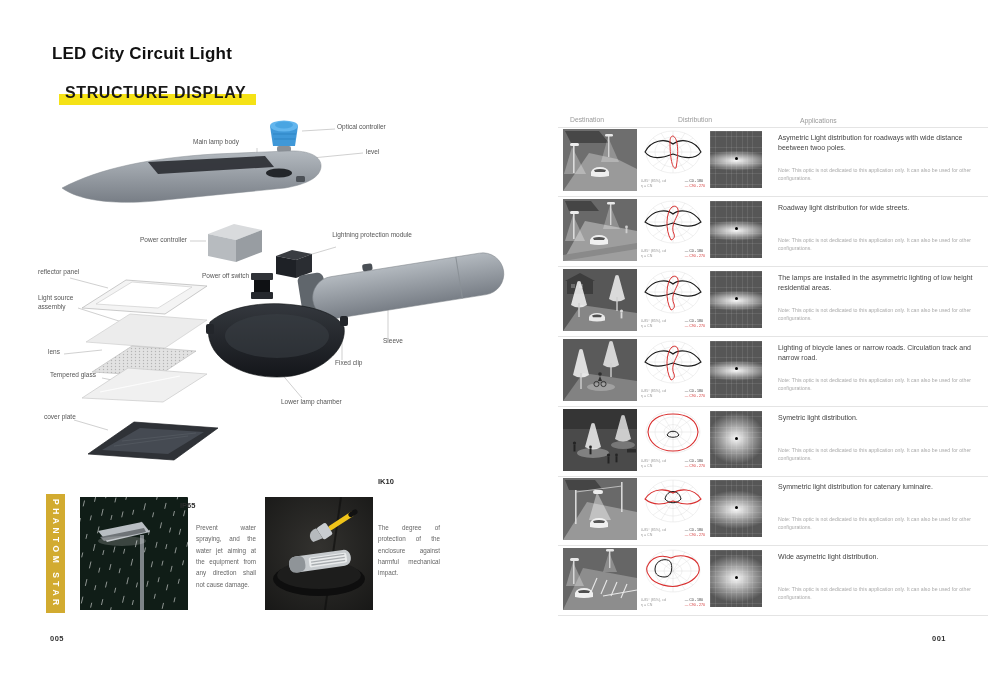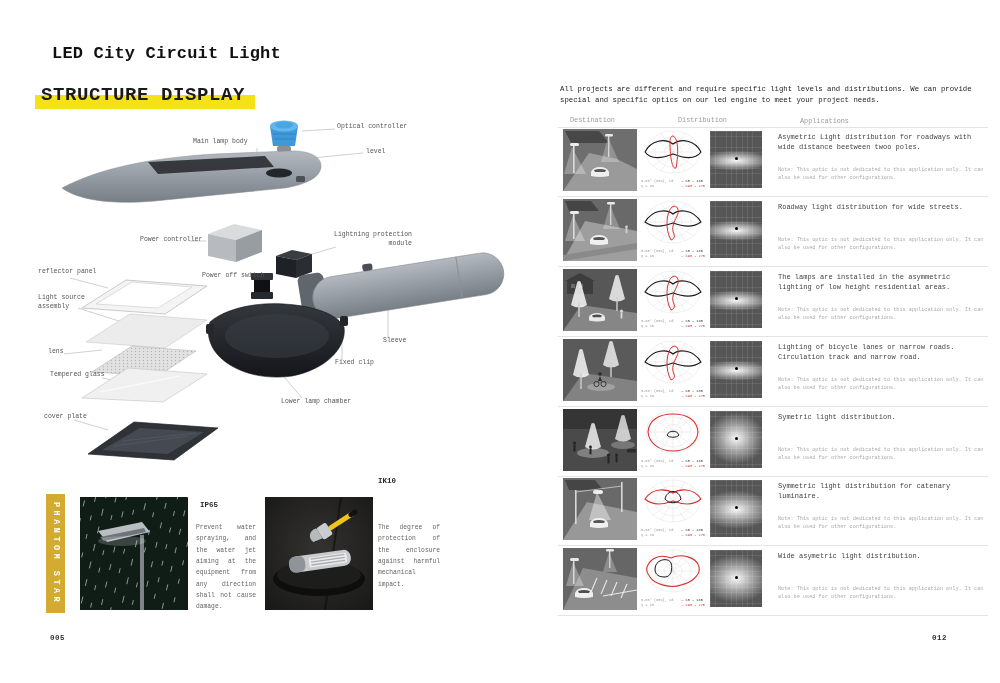--- a/index.html
+++ b/index.html
@@ -1,21 +1,21 @@
 <!DOCTYPE html>
 <html><head>
 <meta charset="utf-8">
 <style>
   html,body{margin:0;padding:0;background:#fff;}
   #page{position:relative;width:1000px;height:683px;background:#fff;overflow:hidden;
-        font-family:Liberation Mono, monospace;color:#222;}
+        font-family:Liberation Sans, sans-serif;color:#222;}
   .abs{position:absolute;}
   
   #main-title{left:52px;top:44px;font-size:17px;font-weight:700;color:#111;letter-spacing:.2px;}
-  #section-title{left:35px;top:84px;font-size:19px;font-weight:700;color:#1a1a1a;letter-spacing:.6px;
+  #section-title{left:59px;top:84px;font-size:16px;font-weight:700;color:#1a1a1a;letter-spacing:.6px;
      background:linear-gradient(180deg, rgba(0,0,0,0) 46%, #f5e216 46%);padding:0 10px 3px 6px;}
   .plabel{position:absolute;font-size:6.5px;color:#555;line-height:1.35;white-space:nowrap;}
   .plabel.wrap{white-space:normal;}
   #banner{left:46px;top:494px;width:19px;height:119px;background:#d2ab30;display:flex;align-items:center;justify-content:center;}
   #banner span{writing-mode:vertical-rl;color:#fff;font-size:8.5px;font-weight:700;letter-spacing:3.5px;}
   .feat-code{position:absolute;font-size:7.5px;font-weight:700;color:#2b2b2b;}
   .feat-text{position:absolute;font-size:6.3px;color:#666;line-height:1.8;text-align:justify;}
   .pagenum{position:absolute;font-size:7.5px;font-weight:700;color:#333;letter-spacing:.5px;}
   
   #intro{left:560px;top:84px;width:430px;font-size:7.3px;color:#222;line-height:1.55;}
@@ -202,21 +202,21 @@
       <line x1="94" y1="-16" x2="94" y2="140" stroke-dasharray="6 13"></line>
       <line x1="104" y1="-24" x2="104" y2="140" stroke-dasharray="5 14"></line>
     </g>
     <g>
       <rect x="60" y="38" width="4" height="75" fill="#7e8488"></rect>
       <path d="M18,34 L62,25 L70,35 L27,45 Z" fill="#b9bec3"></path>
       <path d="M20,40 L64,31 L66,35 L24,44 Z" fill="#6f7478"></path>
       <ellipse cx="42" cy="44" rx="24" ry="5" fill="rgba(255,255,255,0.18)"></ellipse>
     </g>
   </svg>
-  <div class="feat-code" style="left:200px;top:501px">IP65</div>
+  <div class="feat-code" style="left:180px;top:501px">IP65</div>
   <div class="feat-text" style="left:196px;top:522px;width:60px">Prevent water spraying, and the water jet aiming at the equipment from any direction shall not cause damage.</div>
 
   <svg class="abs" style="left:265px;top:497px" width="108" height="113" viewBox="0 0 108 113">
     <defs>
       <radialGradient id="hbg" cx="0.5" cy="0.45" r="0.8">
         <stop offset="0" stop-color="#33322f"></stop>
           <stop offset="1" stop-color="#161615"></stop>
       </radialGradient>
     </defs>
     <rect width="108" height="113" fill="url(#hbg)"></rect>
@@ -238,21 +238,20 @@
       <rect x="86" y="23" width="10" height="5" rx="2.5" fill="#111"></rect>
       <rect x="52" y="18" width="11" height="14" rx="2" fill="#c9cdd1"></rect>
       <path d="M52,18 C44,16 40,22 42,28 L52,30 Z" fill="#b6babd"></path>
     </g>
   </svg>
   <div class="feat-code" style="left:378px;top:477px">IK10</div>
   <div class="feat-text" style="left:378px;top:522px;width:62px">The degree of protection of the enclosure against harmful mechanical impact.</div>
 
   <div class="pagenum" style="left:50px;top:634px">005</div>
 
-  <div class="abs" id="intro">All projects are different and require specific light levels and distributions. We can provide special and specific optics on our led engine to meet your project needs.</div>
 
   <div class="thead" style="left:570px;top:116px">Destination</div>
   <div class="thead" style="left:678px;top:116px">Distribution</div>
   <div class="thead" style="left:800px;top:117px">Applications</div>
   <div class="hairline" style="top:127px"></div>
   <div class="hairline" style="top:196px"></div>
   <div class="hairline" style="top:266px"></div>
   <div class="hairline" style="top:336px"></div>
   <div class="hairline" style="top:406px"></div>
   <div class="hairline" style="top:476px"></div>
@@ -589,14 +588,14 @@
         <span class="lg-b">— C0 - 180</span>
          <span class="lg-r">— C90 - 270</span>
       </div>
   </div>
   <div class="hm hm-wide" style="left:710px;top:550px">
       <i></i>
     </div>
   <div class="app-main" style="left:778px;top:552px">Wide asymetric light distribution.</div>
   <div class="app-note" style="left:778px;top:585px">Note: This optic is not dedicated to this application only. It can also be used for other configurations.</div>
 
-  <div class="pagenum" style="left:932px;top:634px">012</div>
+  <div class="pagenum" style="left:932px;top:634px">001</div>
 </div>
 
 </body></html>

